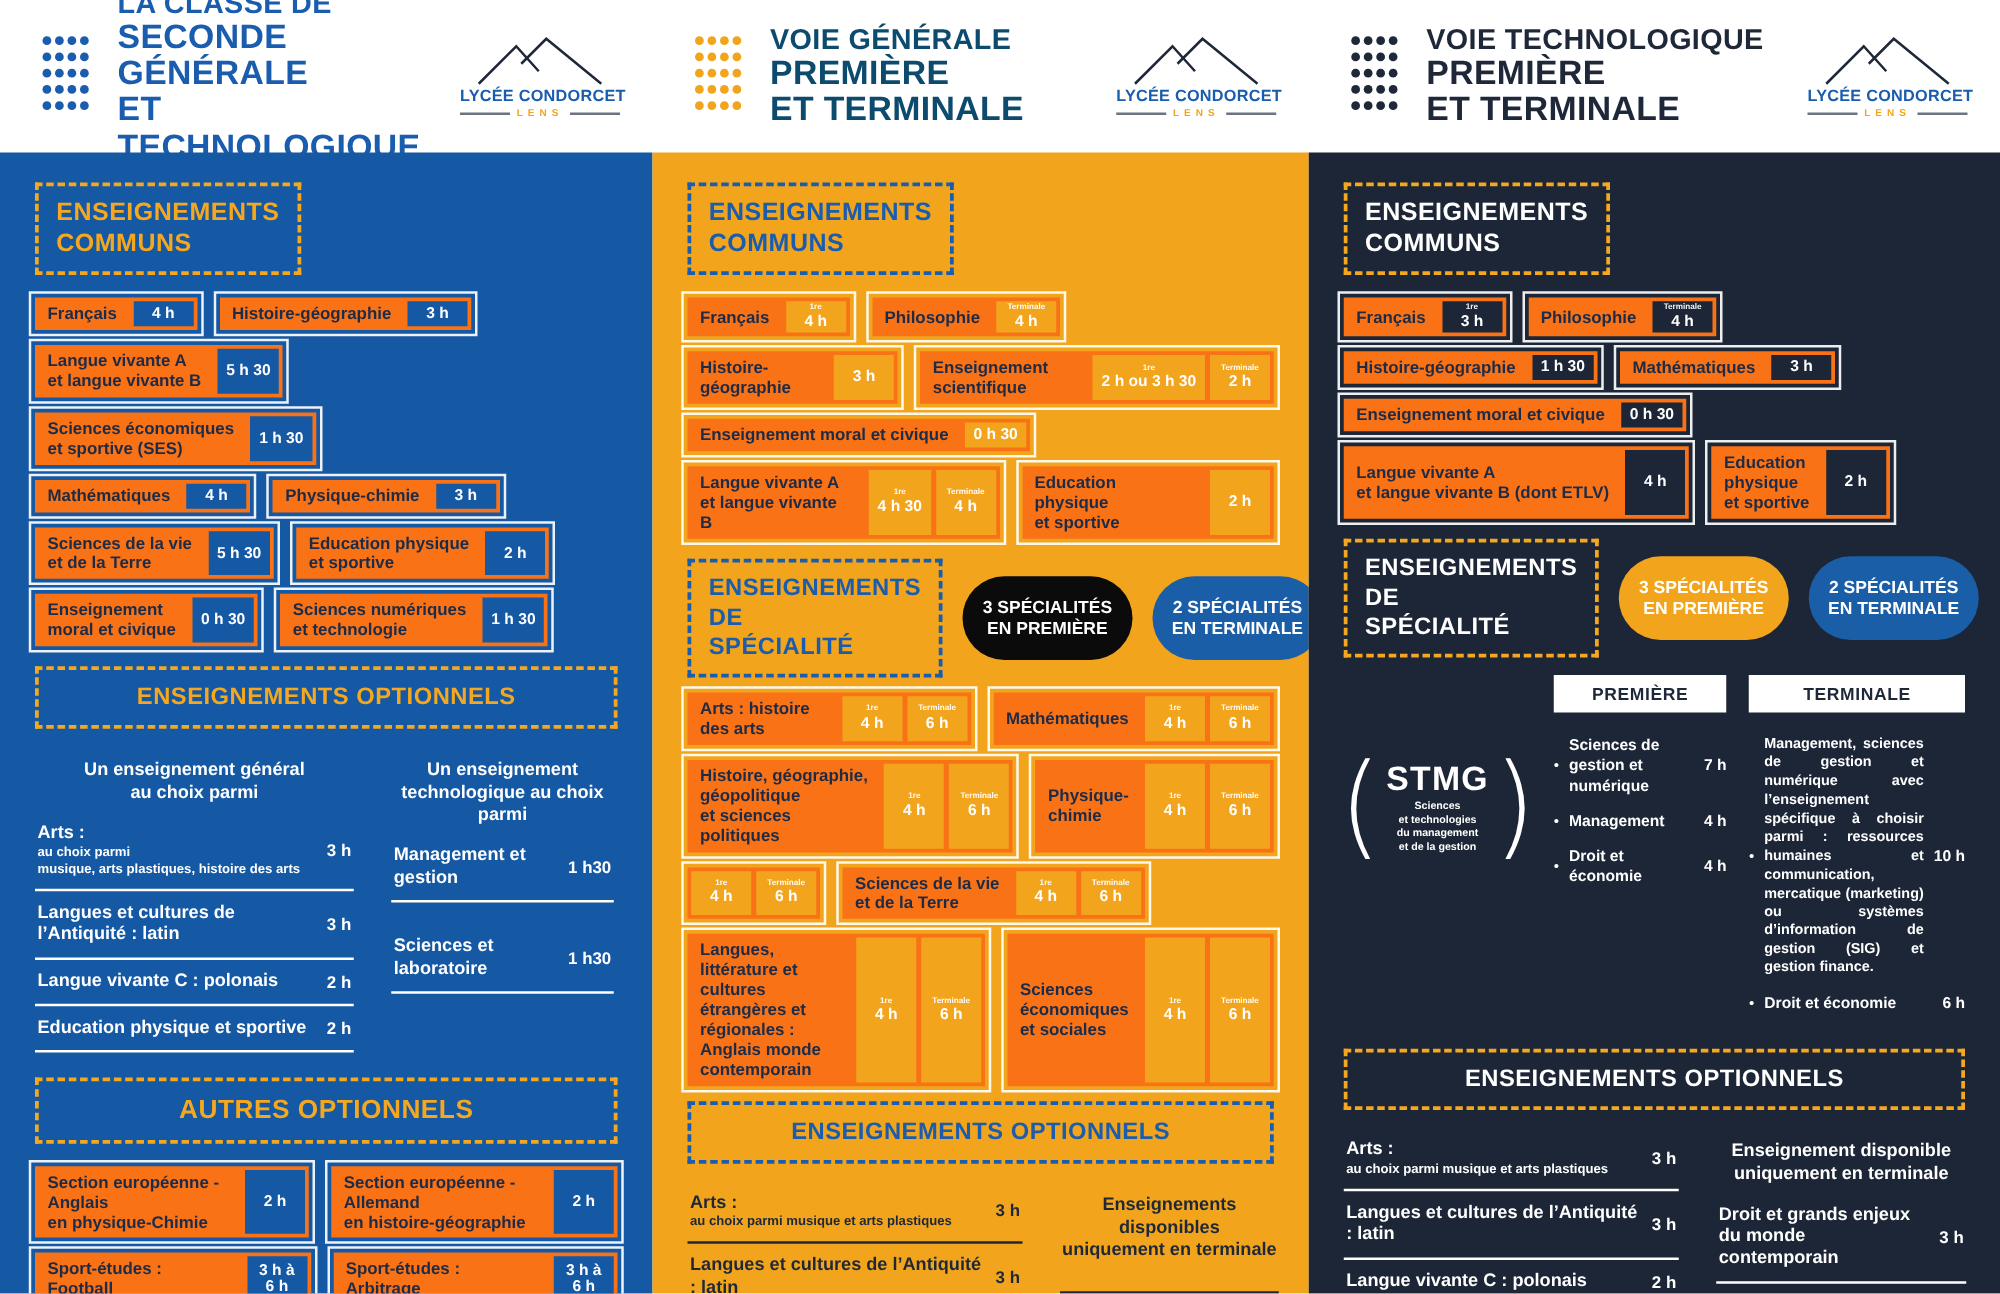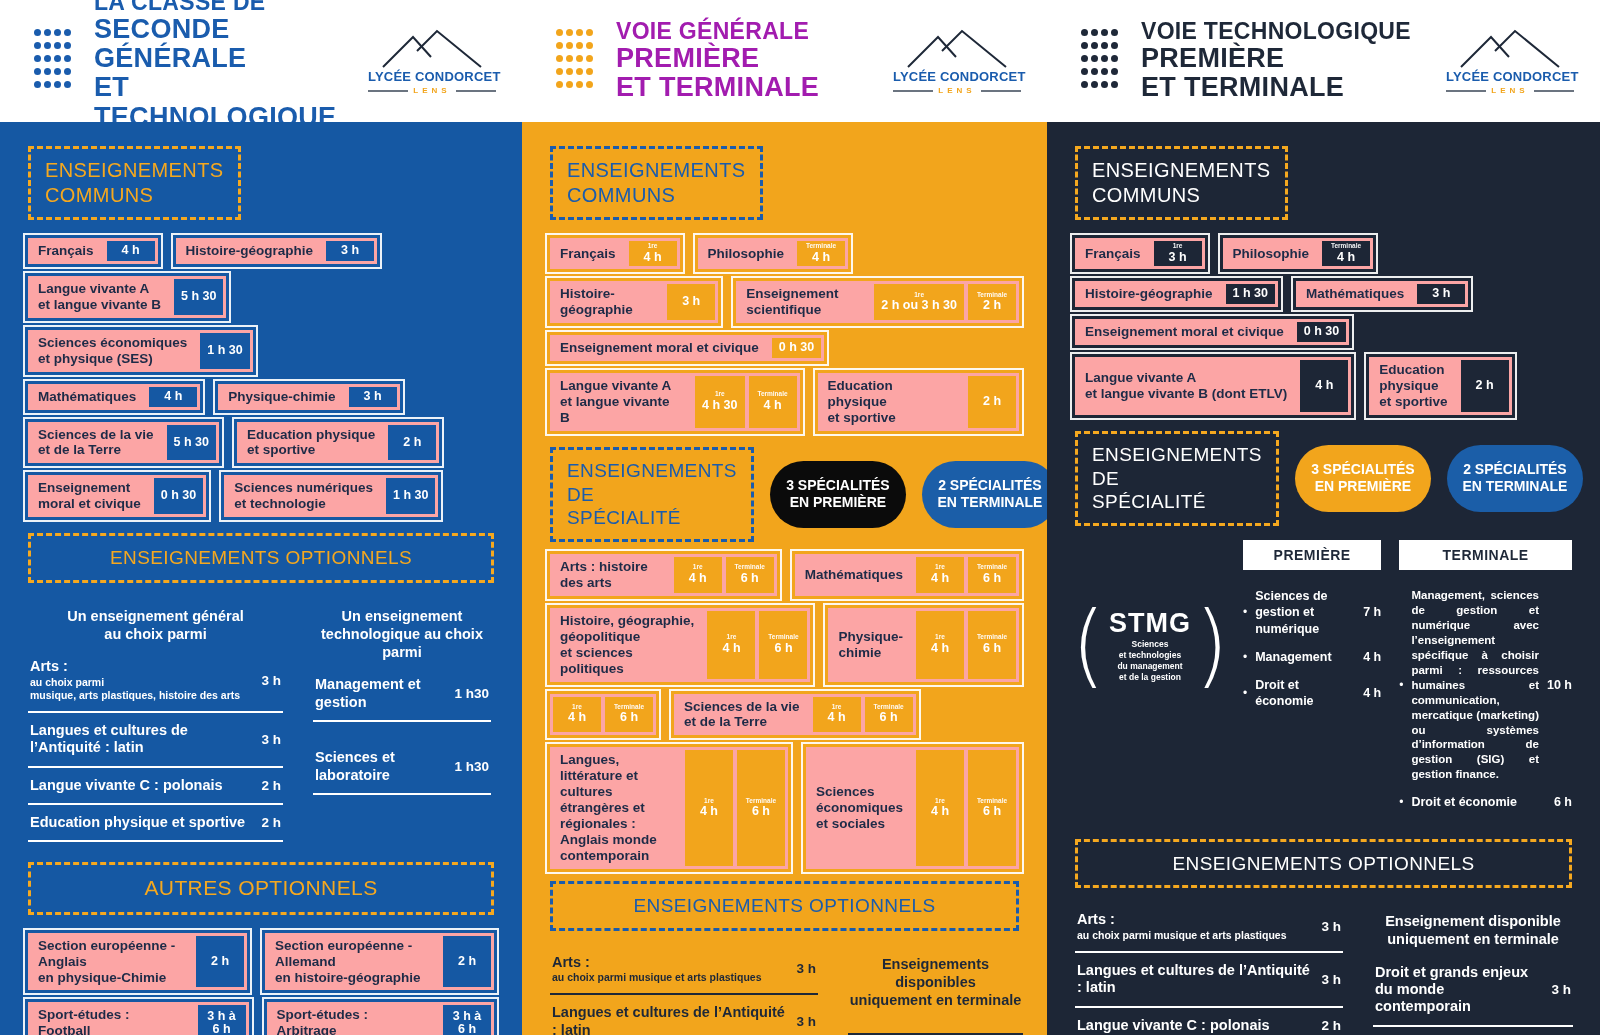--- a/index.html
+++ b/index.html
@@ -9,44 +9,44 @@
   .hblock{display:flex;align-items:center;box-sizing:border-box;padding-left:34px;}
   .hblock.b1{width:522px;}
   .hblock.b2{width:525px;}
   .hblock.b3{width:553px;}
   .dots{display:grid;grid-template-columns:repeat(4,10px);grid-auto-rows:13px;margin-right:20px;}
   .dots i{width:7px;height:7px;border-radius:50%;display:block;}
   .htitle{font-weight:bold;line-height:1.08;letter-spacing:.3px;}
   .htitle .line{display:block;}
   .htitle .line:first-child{font-size:23px;}
   .htitle .line{font-size:27px;}
-  .c-blue{color:#1A5CAD;} .c-orange{color:#a21caf;} .c-navy{color:#1E2838;}
+  .c-blue{color:#1A5CAD;} .c-orange{color:#0c4a6e;} .c-navy{color:#1E2838;}
   .dots-blue i{background:#1A5CAD;} .dots-orange i{background:#F2A51C;} .dots-navy i{background:#1E2838;}
   .logo{margin-left:auto;margin-right:26px;width:128px;text-align:right;}
   .logo svg{display:block;margin:0 auto;}
   .logo .lname{font-size:13px;font-weight:bold;color:#1A5CAD;letter-spacing:.2px;white-space:nowrap;}
   .logo .lcity{display:flex;align-items:center;gap:5px;margin-top:2px;}
   .logo .lcity .rule{flex:1;height:2px;background:#6b7480;}
   .logo .lcity .city{font-size:8px;font-weight:bold;color:#F2A51C;letter-spacing:4px;}
   
   .panels{display:flex;height:913px;}
   .panel{box-sizing:border-box;overflow:hidden;position:relative;padding:24px 28px 0 28px;}
   .panel-blue{width:522px;background:#1558A3;--panel:#1558A3;}
   .panel-orange{width:525px;background:#F2A51C;--panel:#F2A51C;}
   .panel-navy{width:553px;background:#1D2636;--panel:#1D2636;}
   
-  .sec-title{border:3px dashed #F5A81F;font-weight:normal;font-size:20px;line-height:1.25;letter-spacing:.4px;padding:9px 14px;display:inline-block;}
+  .sec-title{border:3px dashed #F5A81F;font-weight:bold;font-size:20px;line-height:1.25;letter-spacing:.4px;padding:9px 14px;display:inline-block;}
   .sec-title .line{display:block;}
   .st-yellow{color:#F5A81F;border-color:#F5A81F;}
   .st-blue{color:#1A5CAD;border-color:#1A5CAD;}
   .st-white{color:#fff;border-color:#F5A81F;}
   .sec-title.wide{display:block;text-align:center;padding:10px 8px;}
   
   .card-row{display:flex;gap:18px;margin-bottom:12px;align-items:stretch;}
-  .card{background:#fca5a5;display:flex;align-items:stretch;box-shadow:0 0 0 3px var(--panel),0 0 0 5px rgba(255,255,255,.92);}
+  .card{background:#f97316;display:flex;align-items:stretch;box-shadow:0 0 0 3px var(--panel),0 0 0 5px rgba(255,255,255,.92);}
   .card-label{padding:5px 10px;font-weight:bold;color:#1E2B47;font-size:13.5px;line-height:1.18;display:flex;flex-direction:column;justify-content:center;}
   .chips{display:flex;align-items:stretch;gap:4px;padding:3px;}
   .chip{min-width:34px;padding:2px 7px;display:flex;flex-direction:column;align-items:center;justify-content:center;color:#fff;font-weight:bold;font-size:12.5px;line-height:1.1;white-space:nowrap;}
   .chip .top{font-size:6.5px;line-height:1;margin-bottom:1px;opacity:.95;}
   .chip-blue{background:#1558A3;} .chip-orange{background:#F2A51C;} .chip-navy{background:#1D2636;}
   
   .opt-grid{display:grid;gap:0 30px;margin-top:14px;}
   .opt-head{font-weight:bold;text-align:center;font-size:14.5px;line-height:1.25;margin:10px 0 6px 0;}
   .opt-head .line{display:block;}
   .opt-item{display:flex;justify-content:space-between;align-items:center;gap:10px;padding:9px 2px;border-bottom:2px solid;}
@@ -249,21 +249,21 @@
                 <div class="chip chip-blue">
                   <div>5 h 30</div>
                 </div>
               </div>
             </div>
           </div>
           <div class="card-row">
             <div class="card">
               <div class="card-label">
                 <div>Sciences économiques</div>
-                <div>et physique (SES)</div>
+                <div>et sportive (SES)</div>
               </div>
               <div class="chips">
                 <div class="chip chip-blue">
                   <div>1 h 30</div>
                 </div>
               </div>
             </div>
           </div>
           <div class="card-row">
             <div class="card">

